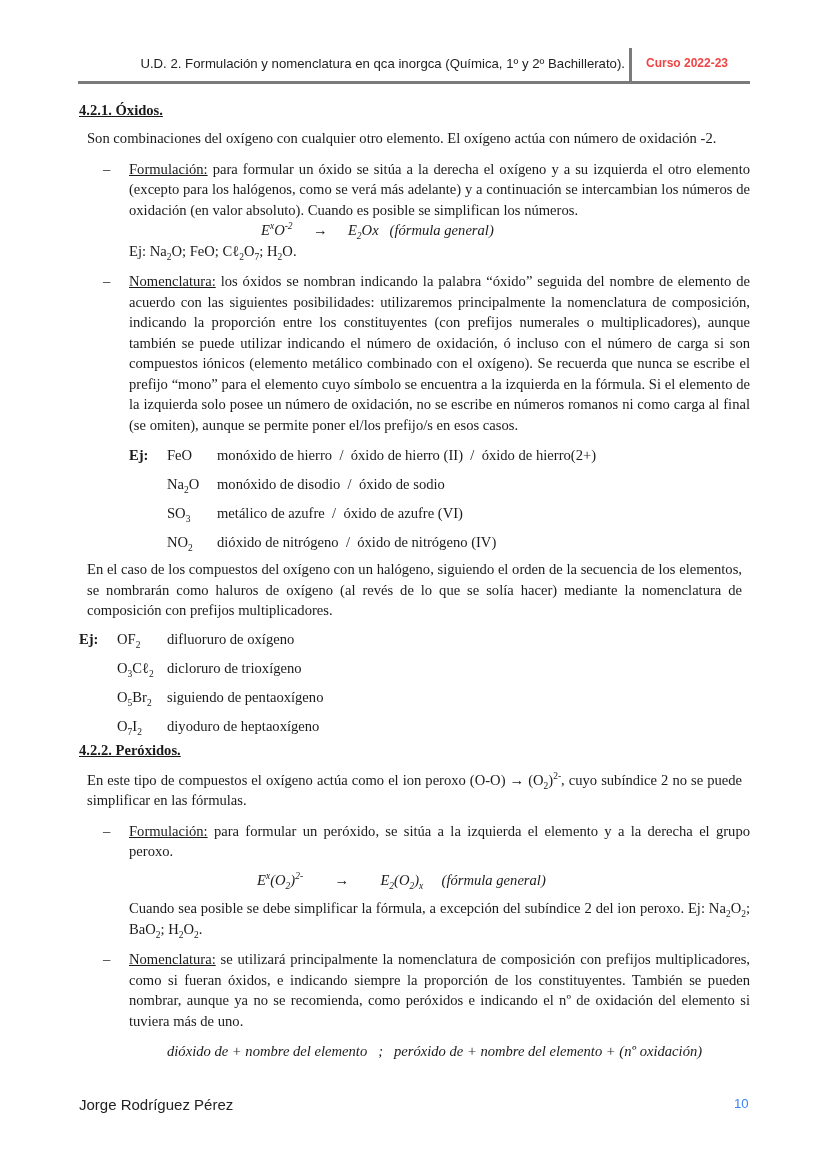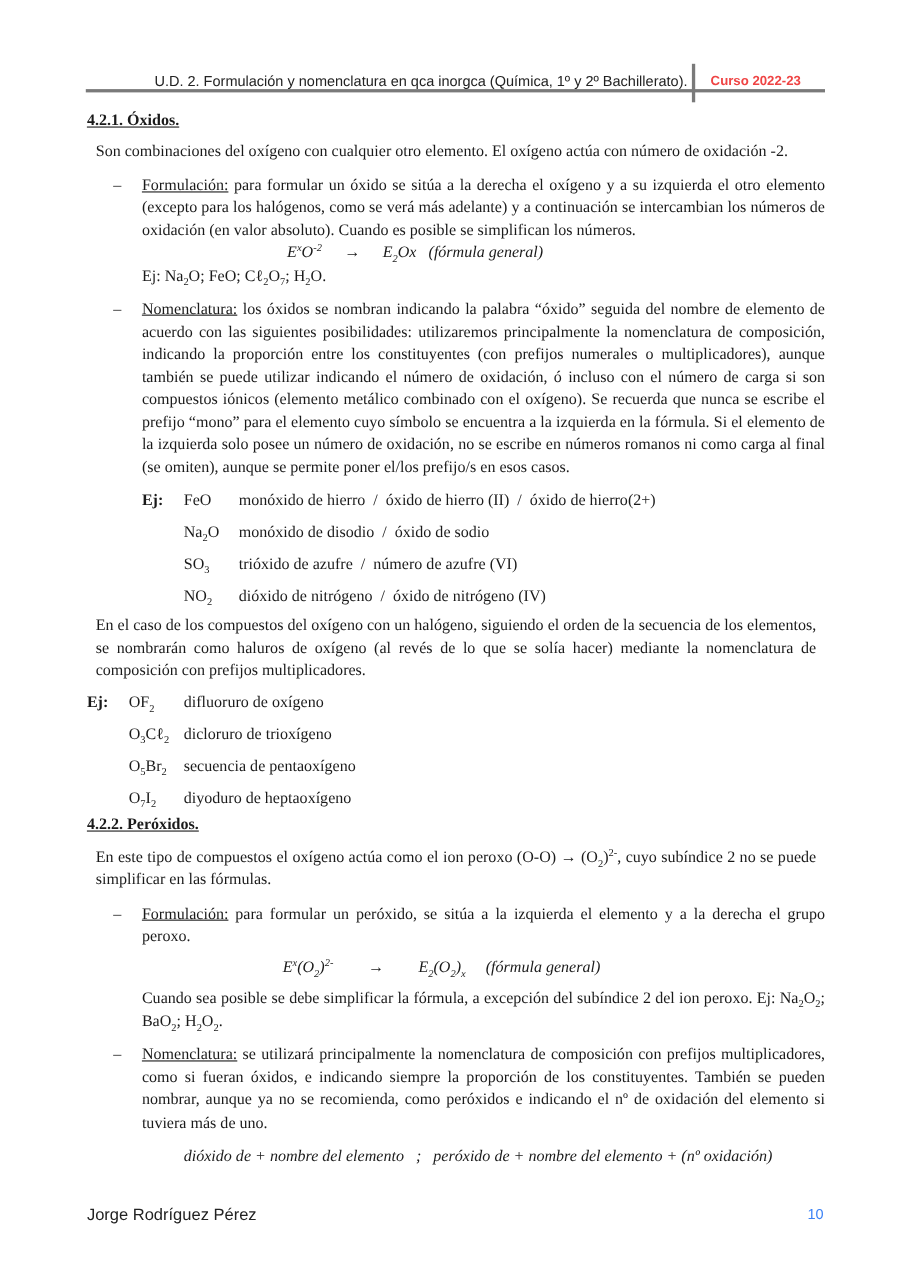--- a/index.html
+++ b/index.html
@@ -1,17 +1,17 @@
 <!DOCTYPE html>
 <html><head>
 <meta charset="utf-8">
 <style>
   html, body { margin: 0; padding: 0; background: #ffffff; }
   body { width: 828px; height: 1171px; position: relative; overflow: hidden; color: #1a1a1a; }
-  .hdr { position: absolute; left: 78px; top: 58px; width: 672px; height: 34px; }
+  .hdr { position: absolute; left: 78px; top: 48px; width: 672px; height: 34px; }
   .hdr-title { position: absolute; right: 125px; top: 8px; font-family: "Liberation Sans", sans-serif; font-size: 13.2px; color: #222; white-space: nowrap; }
   .hdr-sep { position: absolute; left: 551px; top: 0; width: 3px; height: 35px; background: #7a7a7a; }
   .hdr-course { position: absolute; left: 568px; top: 8px; font-family: "Liberation Sans", sans-serif; font-size: 12px; font-weight: bold; color: #ef4444; white-space: nowrap; }
   .hdr-line { position: absolute; left: 78px; top: 81px; width: 672px; height: 3px; background: #7a7a7a; }
 
   .doc { position: absolute; left: 79px; top: 100px; width: 671px; font-family: "Liberation Serif", serif; font-size: 14.6px; line-height: 20.5px; }
   .doc p { margin: 8px; text-align: justify; }
   h2 { margin: 0; font-size: 14.6px; font-weight: bold; text-decoration: underline; line-height: 20px; }
   .item { position: relative; padding-left: 50px; text-align: justify; }
   .dash { position: absolute; left: 24px; top: 0; }
@@ -67,21 +67,21 @@
       <span class="ex-name" style="white-space:pre">monóxido de hierro  /  óxido de hierro (II)  /  óxido de hierro(2+)</span>
     </div>
     <div class="ex-row">
       <span class="ex-label"></span>
       <span class="ex-formula"><span>Na</span><sub>2</sub><span>O</span></span>
       <span class="ex-name" style="white-space:pre">monóxido de disodio  /  óxido de sodio</span>
     </div>
     <div class="ex-row">
       <span class="ex-label"></span>
       <span class="ex-formula"><span>SO</span><sub>3</sub><span></span></span>
-      <span class="ex-name" style="white-space:pre">trióxido de azufre  /  número de azufre (VI)</span>
+      <span class="ex-name" style="white-space:pre">metálico de azufre  /  óxido de azufre (VI)</span>
     </div>
     <div class="ex-row">
       <span class="ex-label"></span>
       <span class="ex-formula"><span>NO</span><sub>2</sub><span></span></span>
       <span class="ex-name" style="white-space:pre">dióxido de nitrógeno  /  óxido de nitrógeno (IV)</span>
     </div>
   </div>
 
   <p style="margin-top:-2px">En el caso de los compuestos del oxígeno con un halógeno, siguiendo el orden de la secuencia de los elementos, se nombrarán como haluros de oxígeno (al revés de lo que se solía hacer) mediante la nomenclatura de composición con prefijos multiplicadores.</p>
 
@@ -92,21 +92,21 @@
       <span class="ex-name">difluoruro de oxígeno</span>
     </div>
     <div class="ex-row">
       <span class="ex-label"></span>
       <span class="ex-formula"><span>O</span><sub>3</sub><span>Cℓ</span><sub>2</sub></span>
       <span class="ex-name">dicloruro de trioxígeno</span>
     </div>
     <div class="ex-row">
       <span class="ex-label"></span>
       <span class="ex-formula"><span>O</span><sub>5</sub><span>Br</span><sub>2</sub></span>
-      <span class="ex-name">secuencia de pentaoxígeno</span>
+      <span class="ex-name">siguiendo de pentaoxígeno</span>
     </div>
     <div class="ex-row" style="height:24px">
       <span class="ex-label"></span>
       <span class="ex-formula"><span>O</span><sub>7</sub><span>I</span><sub>2</sub></span>
       <span class="ex-name">diyoduro de heptaoxígeno</span>
     </div>
   </div>
 
   <h2>4.2.2. Peróxidos.</h2>
   <p style="margin-top:10px"><span>En este tipo de compuestos el oxígeno actúa como el ion peroxo (O-O) → (O</span><sub>2</sub><span>)</span><sup>2-</sup><span>, cuyo subíndice 2 no se puede simplificar en las fórmulas.</span></p>

